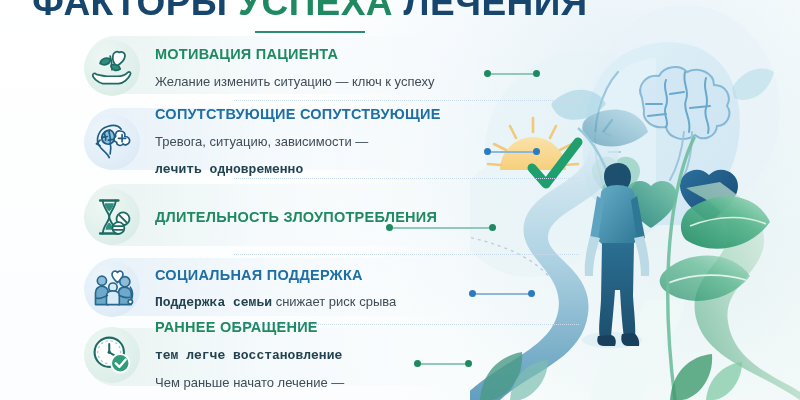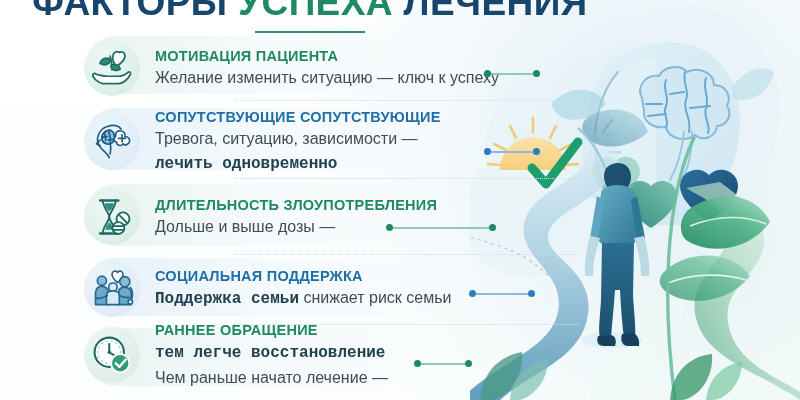--- a/index.html
+++ b/index.html
@@ -71,21 +71,21 @@
   .icon-badge svg{ width:44px; height:44px; display:block; }
 
   .texts{ position:relative; z-index:2; margin-left:15px; }
   .head{
     font-size:14.5px; font-weight:bold; letter-spacing:.25px;
     line-height:1.15; white-space:nowrap;
   }
   .head.green{ color:#1f8a62; }
   .head.blue{ color:#1d6fa5; }
   .sub{
-    font-size:16px; color:#3f4d57; line-height:1.32; margin-top:3px;
+    font-size:13px; color:#3f4d57; line-height:1.32; margin-top:10px;
     white-space:nowrap;
   }
   .sub b{ color:#22424f; font-weight:bold;font-family:Liberation Mono, monospace; }
 
   
   .divider{
     position:absolute; left:150px; width:345px; height:1px;
     border-top:1px dotted #c8dced; z-index:1;
   }
 
@@ -355,21 +355,20 @@
           <path d="M36 19 C40 19 43 22 43 26 L43 26 C43 30 40 33 36 33 C32 33 29 30 29 26
                    C29 22 32 19 36 19 Z" fill="#ffffff" stroke="#1d6b63" transform="rotate(-30 36 26)"></path>
           <path d="M32 22 L40 30" stroke="#1d6b63"></path>
           <circle cx="31" cy="36" r="6.5" fill="#ffffff" stroke="#1d6b63"></circle>
           <path d="M26 34 L36 34 M26 38 L36 38"></path>
         </g>
       </svg>
     </div>
     <div class="texts">
       <div class="head green">ДЛИТЕЛЬНОСТЬ ЗЛОУПОТРЕБЛЕНИЯ</div>
-      <div class="sub"><span>Дольше и выше дозы —</span></div>
     </div>
     <div class="conn green" style="left:302px; top:44px;">
       <span class="dot"></span>
       <span class="seg" style="width:96px"></span>
       <span class="dot"></span>
     </div>
   </div>
   <div class="divider" style="top:222px"></div>
 
   <div class="row r4">
@@ -386,21 +385,21 @@
           <circle cx="25" cy="22" r="4.6" fill="#d9ecf6" stroke="#27678f"></circle>
           <path d="M18 41 L18 31 C18 28 21 26 25 26 C29 26 32 28 32 31 L32 41 Z" fill="#d9ecf6" stroke="#27678f"></path>
           <path d="M19 31 C15 33 10 35 7 34"></path>
           <path d="M32 31 C36 33 40 34 43 33"></path>
           <circle cx="44" cy="38" r="2.4" fill="#ffffff" stroke="#27678f"></circle>
         </g>
       </svg>
     </div>
     <div class="texts">
       <div class="head blue">СОЦИАЛЬНАЯ ПОДДЕРЖКА</div>
-      <div class="sub"><b>Поддержка семьи</b><span> снижает риск семьи</span></div>
+      <div class="sub"><b>Поддержка семьи</b><span> снижает риск срыва</span></div>
     </div>
     <div class="conn blue" style="left:385px; top:36px;">
       <span class="dot"></span>
       <span class="seg" style="width:52px"></span>
       <span class="dot"></span>
     </div>
   </div>
   <div class="divider" style="top:292px"></div>
 
   <div class="row r5">

